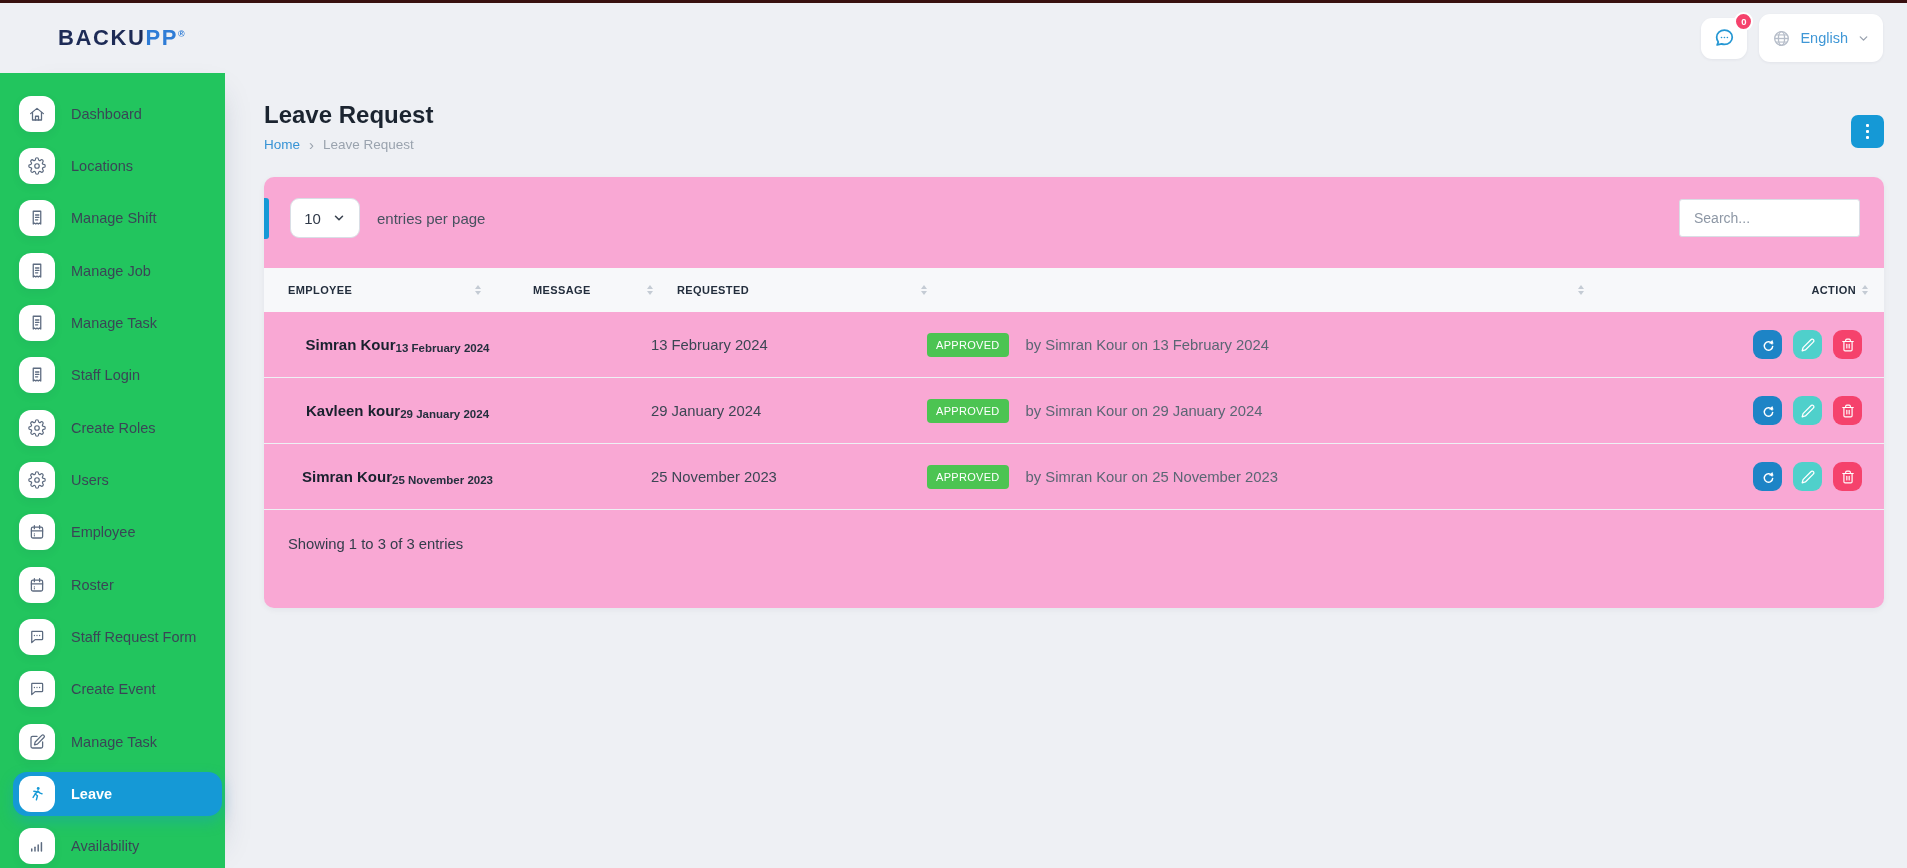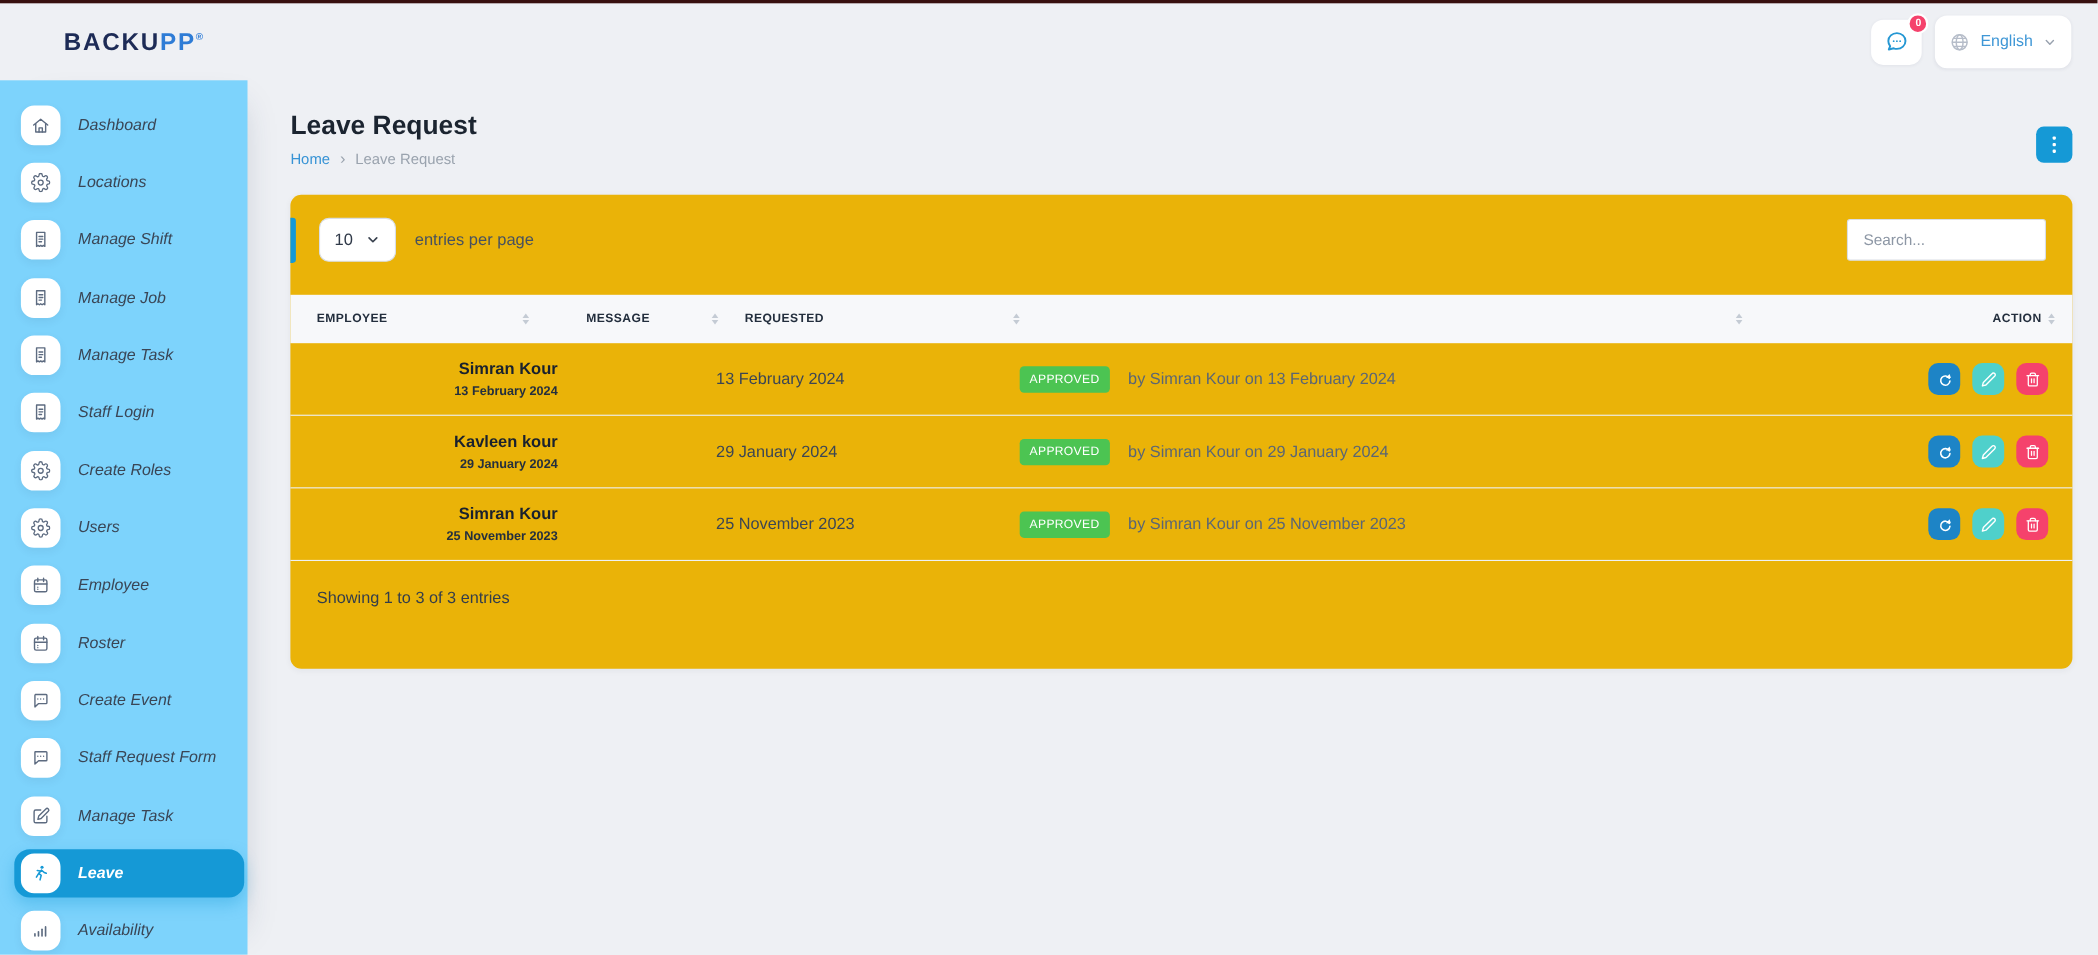--- a/index.html
+++ b/index.html
@@ -28,40 +28,40 @@
   .avatar{width:31px;height:31px;border-radius:50%;background:#e2e5f2;display:flex;align-items:flex-end;justify-content:center;overflow:hidden;}
   .user-name{font-size:14.5px;color:#3c4656;font-weight:500;}
   .chev{width:13px;height:13px;color:#98a1ae;flex:0 0 auto;}
   .topbar-spacer{flex:1;}
   .chat-btn{position:relative;width:46px;height:41px;background:#fff;border-radius:11px;display:flex;align-items:center;justify-content:center;box-shadow:0 1px 3px rgba(30,40,70,.06);cursor:pointer;margin-right:12px;}
   .chat-badge{position:absolute;top:-6px;right:-6px;min-width:19px;height:19px;border-radius:50%;background:var(--badge-pink);border:2px solid #fff;color:#fff;font-size:9.5px;font-weight:700;display:flex;align-items:center;justify-content:center;}
   .lang-pill{height:48px;background:#fff;border-radius:11px;display:flex;align-items:center;gap:9px;padding:0 13px;box-shadow:0 1px 3px rgba(30,40,70,.06);cursor:pointer;margin-right:24px;}
   .lang-label{font-size:14.5px;color:#3f97d6;font-weight:500;}
   
   .layout{display:flex;height:795px;}
-  .sidebar{width:225px;flex:0 0 225px;padding-top:19px;background:#7dd3fc;box-shadow:16px 0 30px -24px rgba(40,60,90,.25);display:flex;flex-direction:column;gap:8.6px;font-style:italic;}
+  .sidebar{width:225px;flex:0 0 225px;padding-top:19px;background:#22c55e;box-shadow:16px 0 30px -24px rgba(40,60,90,.25);display:flex;flex-direction:column;gap:8.6px;}
   .nav-item{margin-left:13px;width:209px;height:44px;border-radius:14px;display:flex;align-items:center;padding-left:6px;gap:16px;cursor:pointer;}
   .icon-box{width:36px;height:36px;border-radius:12px;background:#fff;box-shadow:0 3px 8px rgba(40,60,90,.08);display:flex;align-items:center;justify-content:center;color:#5d6b80;flex:0 0 auto;}
   .icon-box svg{width:18px;height:18px;}
   .nav-label{font-size:14.5px;font-weight:500;color:#3a4656;white-space:nowrap;}
   .nav-item.active{background:var(--primary-blue);box-shadow:0 6px 14px rgba(21,153,214,.35);}
   .nav-item.active .icon-box{color:var(--primary-blue);box-shadow:none;}
   .nav-item.active .nav-label{color:#fff;font-weight:700;}
   
   .main{flex:1;padding:0 23px 0 39px;}
   .page-head{margin-top:28px;display:flex;justify-content:space-between;align-items:flex-start;}
   .page-title{font-size:24px;font-weight:600;color:#1b2430;}
   .breadcrumb{margin-top:7px;display:flex;align-items:center;gap:9px;font-size:13.5px;}
   .bc-home{color:#3793d5;cursor:pointer;}
   .bc-sep{color:#9aa3ae;font-size:15px;}
   .bc-current{color:#9aa3ae;}
   .kebab-btn{width:33px;height:33px;margin-top:14px;border-radius:7px;background:var(--primary-blue);display:flex;flex-direction:column;align-items:center;justify-content:center;gap:2.5px;cursor:pointer;border:none;}
   .kebab-btn i{display:block;width:3.5px;height:3.5px;background:#fff;border-radius:1px;}
   
-  .card{margin-top:24px;background:#eab308;border-radius:10px;box-shadow:0 2px 6px rgba(20,30,50,.05);position:relative;padding-bottom:56px;}
+  .card{margin-top:24px;background:#f9a8d4;border-radius:10px;box-shadow:0 2px 6px rgba(20,30,50,.05);position:relative;padding-bottom:56px;}
   .accent-bar{position:absolute;left:0;top:21px;width:5px;height:41px;background:var(--primary-blue);border-radius:0 3px 3px 0;}
   .controls-row{padding:21px 24px 0 26px;display:flex;align-items:center;}
   .entries-select{width:70px;height:40px;border:1px solid #d9dee5;border-radius:9px;display:flex;align-items:center;justify-content:center;gap:11px;font-size:15px;color:#303a49;cursor:pointer;background:#fff;}
   .entries-select .chev{color:#39424f;width:14px;height:14px;}
   .entries-label{margin-left:17px;font-size:15px;color:#47515f;}
   .controls-spacer{flex:1;}
   .search-input{width:181px;height:38px;border:1px solid #d9dee5;border-radius:3px;padding:0 14px;font-size:14px;color:#39424f;outline:none;font-family:inherit;background:#fff;}
   .search-input::placeholder{color:#8d97a5;}
   
   .thead{margin-top:30px;height:44px;background:#f7f8fa;display:flex;align-items:center;font-size:11px;font-weight:700;color:#232e3d;letter-spacing:.4px;}
@@ -70,21 +70,21 @@
   .col-msg{width:144px;flex:0 0 144px;justify-content:space-between;padding-right:24px;margin-left:26px;}
   .col-req{width:276px;flex:0 0 276px;justify-content:space-between;padding-right:26px;}
   .col-status{flex:1;justify-content:flex-end;padding-right:130px;}
   .col-action{width:170px;flex:0 0 170px;justify-content:flex-end;padding-right:16px;gap:6px;}
   .sort{display:inline-flex;flex-direction:column;align-items:center;gap:2px;cursor:pointer;}
   .sort i{display:block;width:0;height:0;border-left:3.5px solid transparent;border-right:3.5px solid transparent;}
   .sort .up{border-bottom:4.5px solid #c4cbd4;}
   .sort .down{border-top:4.5px solid #c4cbd4;}
   .trow{height:66px;display:flex;align-items:center;border-bottom:1px solid #eef1f4;}
   .cell{display:flex;align-items:center;}
-  .cell.emp{flex-direction:column;align-items:flex-end;justify-content:center;width:243px;flex:0 0 243px;padding-left:24px;}
+  .cell.emp{align-items:center;justify-content:center;width:243px;flex:0 0 243px;padding-left:24px;}
   .emp-name{font-size:15px;font-weight:700;color:#19212e;}
   .emp-date{margin-top:6px;font-size:11.5px;font-weight:600;color:#242f3e;}
   .cell.msg{width:144px;flex:0 0 144px;font-size:14.5px;color:#3c4654;}
   .cell.req{width:276px;flex:0 0 276px;font-size:14.8px;color:#3c4654;}
   .cell.status{flex:1;gap:17px;}
   .badge{background:var(--approved-green);color:#fff;font-size:11px;font-weight:400;letter-spacing:.3px;padding:6px 9px;border-radius:4px;}
   .by-text{font-size:14.8px;color:#5b6674;}
   .cell.action{width:170px;flex:0 0 170px;justify-content:flex-end;gap:11px;padding-right:22px;}
   .act-btn{width:29px;height:29px;border-radius:9px;border:none;display:flex;align-items:center;justify-content:center;cursor:pointer;}
   .act-refresh{background:var(--action-refresh);}
@@ -240,31 +240,31 @@
       <span class="nav-label">Roster</span>
     </div>
 
     <div class="nav-item">
       <span class="icon-box">
         <svg viewBox="0 0 24 24" fill="none" stroke="currentColor" stroke-width="1.7" stroke-linecap="round" stroke-linejoin="round">
             <path d="M5.5 4.5h13a1 1 0 0 1 1 1v9a1 1 0 0 1-1 1H9.5l-4.5 4v-14a1 1 0 0 1 .5-1z"></path>
             <path d="M8.5 10h.01M12 10h.01M15.5 10h.01"></path>
           </svg>
       </span>
-      <span class="nav-label">Create Event</span>
+      <span class="nav-label">Staff Request Form</span>
     </div>
 
     <div class="nav-item">
       <span class="icon-box">
         <svg viewBox="0 0 24 24" fill="none" stroke="currentColor" stroke-width="1.7" stroke-linecap="round" stroke-linejoin="round">
             <path d="M5.5 4.5h13a1 1 0 0 1 1 1v9a1 1 0 0 1-1 1H9.5l-4.5 4v-14a1 1 0 0 1 .5-1z"></path>
             <path d="M8.5 10h.01M12 10h.01M15.5 10h.01"></path>
           </svg>
       </span>
-      <span class="nav-label">Staff Request Form</span>
+      <span class="nav-label">Create Event</span>
     </div>
 
     <div class="nav-item">
       <span class="icon-box">
         <svg viewBox="0 0 24 24" fill="none" stroke="currentColor" stroke-width="1.7" stroke-linecap="round" stroke-linejoin="round">
             <path d="M12 4.5H6a2 2 0 0 0-2 2V18a2 2 0 0 0 2 2h11.5a2 2 0 0 0 2-2v-6"></path>
             <path d="M18.3 3.2a2 2 0 0 1 2.9 2.9L12.5 14.8l-3.9 1 1-3.9z"></path>
           </svg>
       </span>
       <span class="nav-label">Manage Task</span>

